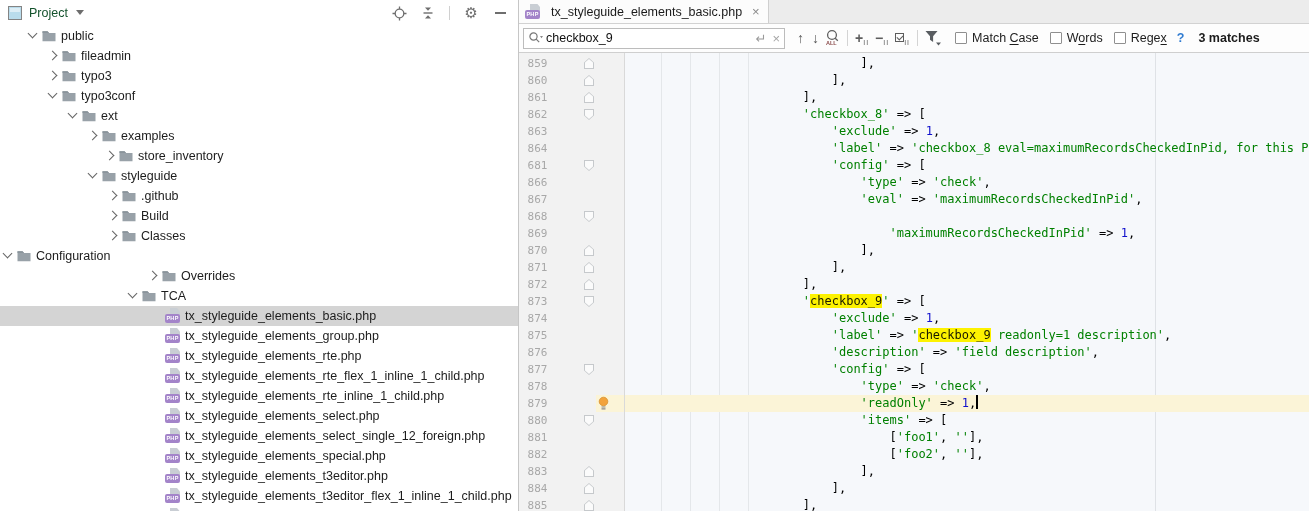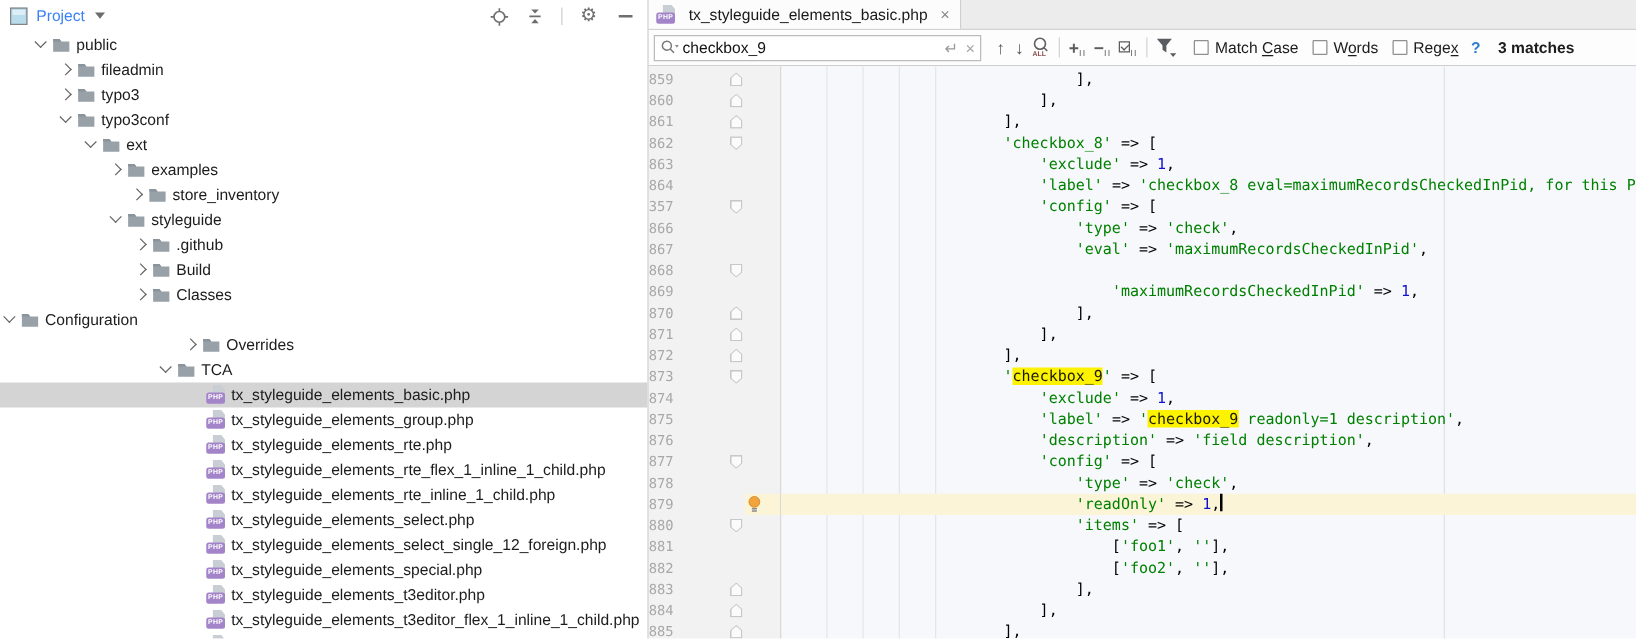--- a/index.html
+++ b/index.html
@@ -6,21 +6,21 @@
   html,body { background:#ffffff; }
   body { font-family:"Liberation Sans", sans-serif; }
   .app { position:relative; width:1309px; height:511px; overflow:hidden; display:flex; background:#fff; }
 
   
   .project-panel { width:519px; height:100%; background:#fff; border-right:1px solid #c6c6c6; overflow:hidden; flex:none; }
   .panel-toolbar { height:26px; display:flex; align-items:center; padding:0 10px 0 8px; }
   .pt-tab { display:flex; align-items:center; gap:7px; cursor:default; }
   .proj-ico { width:14px; height:14px; border:1px solid #848484; background:#b9dcec; position:relative; }
   .proj-ico::before { content:""; position:absolute; left:1px; top:1px; right:1px; height:4px; background:#ddeef6; }
-  .pt-title { font-size:12.5px; color:#3b82f6; }
+  .pt-title { font-size:12.5px; color:#14532d; }
   .pt-caret { width:10px; height:8px; position:relative; }
   .pt-caret::before { content:""; position:absolute; left:1px; top:1px; border:4px solid transparent; border-top:5px solid #6d6d6d; }
   .pt-right { margin-left:auto; display:flex; align-items:center; gap:13px; }
   .tbico { width:16px; height:16px; display:inline-flex; align-items:center; justify-content:center; color:#6e6e6e; font-size:15px; line-height:16px; cursor:default; }
   .tbsep { width:1px; height:14px; background:#d0d0d0; }
   .hline { display:block; width:11px; height:2px; background:#6e6e6e; }
 
   .tree { font-size:12.5px; color:#1c1c1c; }
   .trow { height:20px; display:flex; align-items:center; white-space:nowrap; cursor:default; }
   .trow.sel { background:var(--selected-row,#d4d4d4); }
@@ -62,21 +62,21 @@
 
   
   .code-area { position:relative; flex:1; background:var(--editor-bg,#f6f8fb); overflow:hidden; }
   .gutter-strip { position:absolute; left:0; top:0; bottom:0; width:106px; background:var(--gutter-bg,#f2f2f2); border-right:1px solid #d9d9d9; }
   .iguide { position:absolute; top:0; bottom:0; width:1px; background:#e4e7ea; }
   .mguide { position:absolute; top:0; bottom:0; width:1px; background:#dfe2e6; }
   #code-lines { position:relative; padding-top:2px; }
   .cl { height:17px; display:flex; align-items:center; }
   .cl.current { background:linear-gradient(to right, transparent 0 77px, var(--current-line,#fbf4d7) 77px 105px, transparent 105px 106px, var(--current-line,#fbf4d7) 106px); }
   .gut { width:113px; flex:none; position:relative; height:17px; }
-  .ln { position:absolute; left:0; top:0; width:37px; text-align:left; font-family:"DejaVu Sans Mono",monospace; font-size:11px; line-height:17px; color:#a8a8a8; }
+  .ln { position:absolute; left:0; top:0; width:37px; text-align:center; font-family:"DejaVu Sans Mono",monospace; font-size:11px; line-height:17px; color:#a8a8a8; }
   .fold { position:absolute; left:65px; top:3px; width:10px; height:11px; background:#c6c9cc; }
   .fold::before { content:""; position:absolute; inset:1px; background:#fbfbfb; }
   .fold.fs, .fold.fs::before { clip-path:polygon(0 0,100% 0,100% 60%,50% 100%,0 60%); }
   .fold.fe, .fold.fe::before { clip-path:polygon(50% 0,100% 40%,100% 100%,0 100%,0 40%); }
   .bulb { position:absolute; left:77px; top:1px; width:15px; height:15px; }
   .ct { margin:0 0 0 113px; font-family:"DejaVu Sans Mono",monospace; font-size:12px; line-height:17px; white-space:pre; color:#000; }
   .tk-p { color:#000; }
   .tk-s { color:var(--string,#008000); }
   .tk-n { color:var(--number,#1111cc); }
   .tk-h { background:var(--search-highlight,#fdf200); color:#1a1a00; }
@@ -440,21 +440,21 @@
             <pre class="ct"><span class="tk-p">            </span><span class="tk-s">'exclude'</span><span class="tk-p"> =&gt; </span><span class="tk-n">1</span><span class="tk-p">,</span></pre>
           </div>
           <div class="cl">
             <span class="gut">
               <span class="ln">864</span>
             </span>
             <pre class="ct"><span class="tk-p">            </span><span class="tk-s">'label'</span><span class="tk-p"> =&gt; </span><span class="tk-s">'checkbox_8 eval=maximumRecordsCheckedInPid, for this PID'</span></pre>
           </div>
           <div class="cl">
             <span class="gut">
-              <span class="ln">357</span>
+              <span class="ln">681</span>
               <span class="fold fs"></span>
             </span>
             <pre class="ct"><span class="tk-p">            </span><span class="tk-s">'config'</span><span class="tk-p"> =&gt; [</span></pre>
           </div>
           <div class="cl">
             <span class="gut">
               <span class="ln">866</span>
             </span>
             <pre class="ct"><span class="tk-p">                </span><span class="tk-s">'type'</span><span class="tk-p"> =&gt; </span><span class="tk-s">'check'</span><span class="tk-p">,</span></pre>
           </div>

